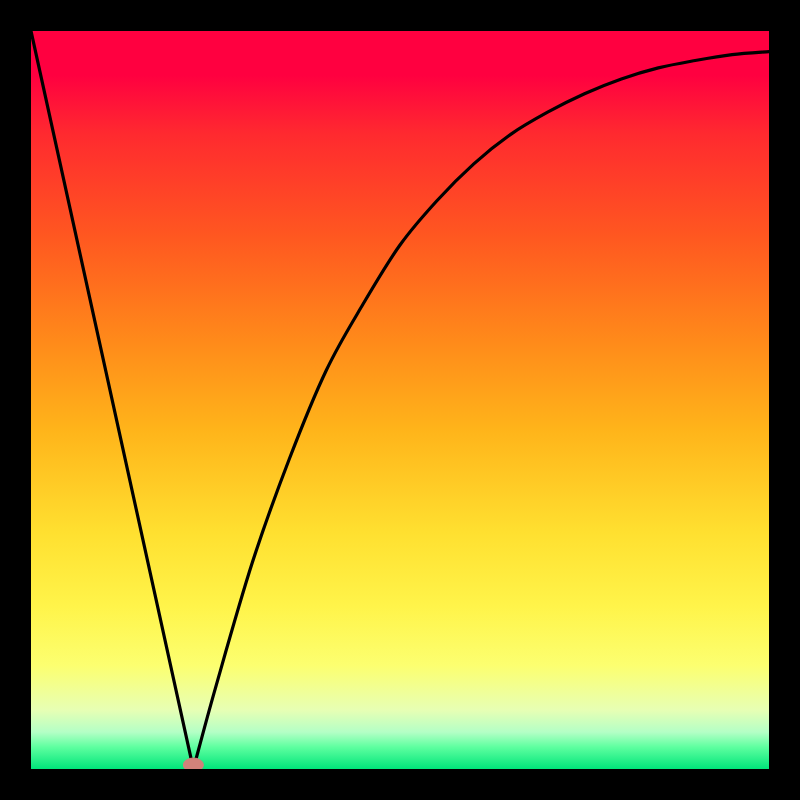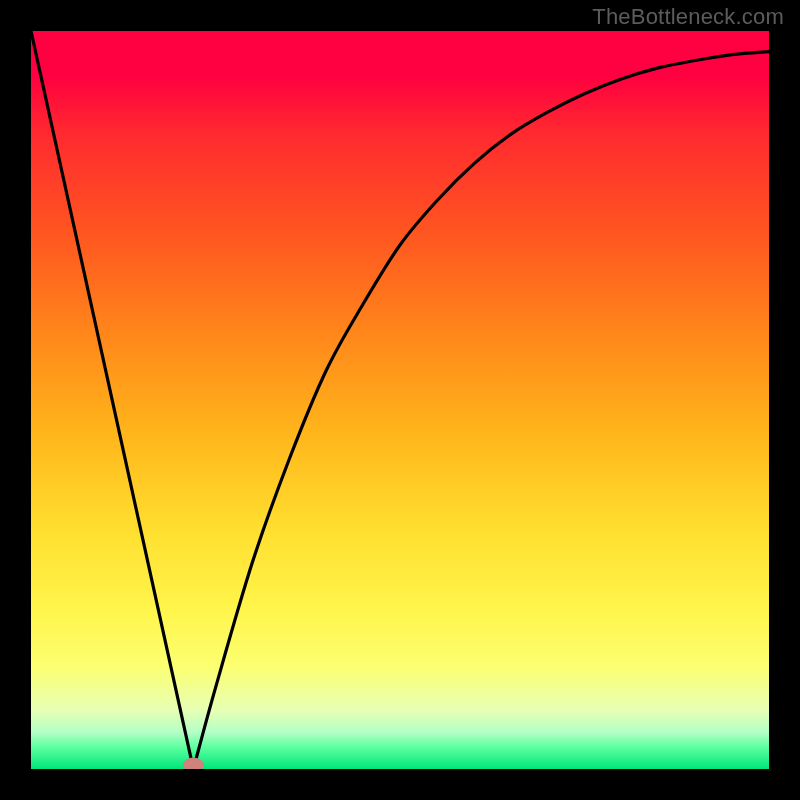--- a/index.html
+++ b/index.html
@@ -66,21 +66,20 @@
   }
   .marker {
     fill: #d1827a;
     stroke: #d1827a;
   }
 </style>
 </head>
 <body>
 <div class="frame">
 
-  <div class="watermark">TheBottleneck.com</div>
 
   <div class="plot-area"></div>
 
   <svg class="overlay" viewBox="0 0 738 738">
     <path id="left-line" class="curve" d="M 0 0 L 162.36 738"></path>
     <path id="right-curve" class="curve" d="M 162.36 738 C 166.05 724.47, 174.66 691.26, 184.5 656.8199999999999 C 194.34 622.3799999999999, 209.1 569.49, 221.4 531.36 C 233.70000000000002 493.23, 246 460.02000000000004, 258.3 428.04 C 270.6 396.06, 282.9 365.30999999999995, 295.2 339.47999999999996 C 307.5 313.65, 319.8 293.97, 332.1 273.06 C 344.40000000000003 252.15, 356.7 231.23999999999998, 369 214.01999999999998 C 381.3 196.79999999999998, 393.6 183.27, 405.90000000000003 169.74 C 418.20000000000005 156.21, 430.5 143.91000000000003, 442.8 132.84000000000003 C 455.1 121.77000000000004, 467.4 111.93000000000006, 479.7 103.32000000000005 C 492 94.71000000000004, 504.3 87.94499999999995, 516.6 81.17999999999995 C 528.9 74.41499999999995, 541.2 68.26500000000003, 553.5 62.73000000000002 C 565.8 57.195000000000014, 578.1 52.27499999999992, 590.4 47.969999999999914 C 602.6999999999999 43.66499999999991, 615 39.974999999999966, 627.3 36.89999999999998 C 639.5999999999999 33.82499999999999, 651.9000000000001 31.73399999999998, 664.2 29.519999999999982 C 676.5 27.305999999999983, 688.8000000000001 25.091999999999985, 701.1 23.615999999999985 C 713.4 22.139999999999986, 731.85 21.155999999999988, 738 20.663999999999987"></path>
     <ellipse id="marker" class="marker" cx="162.36" cy="734" rx="10" ry="7"></ellipse>
   </svg>
 
 </div>

